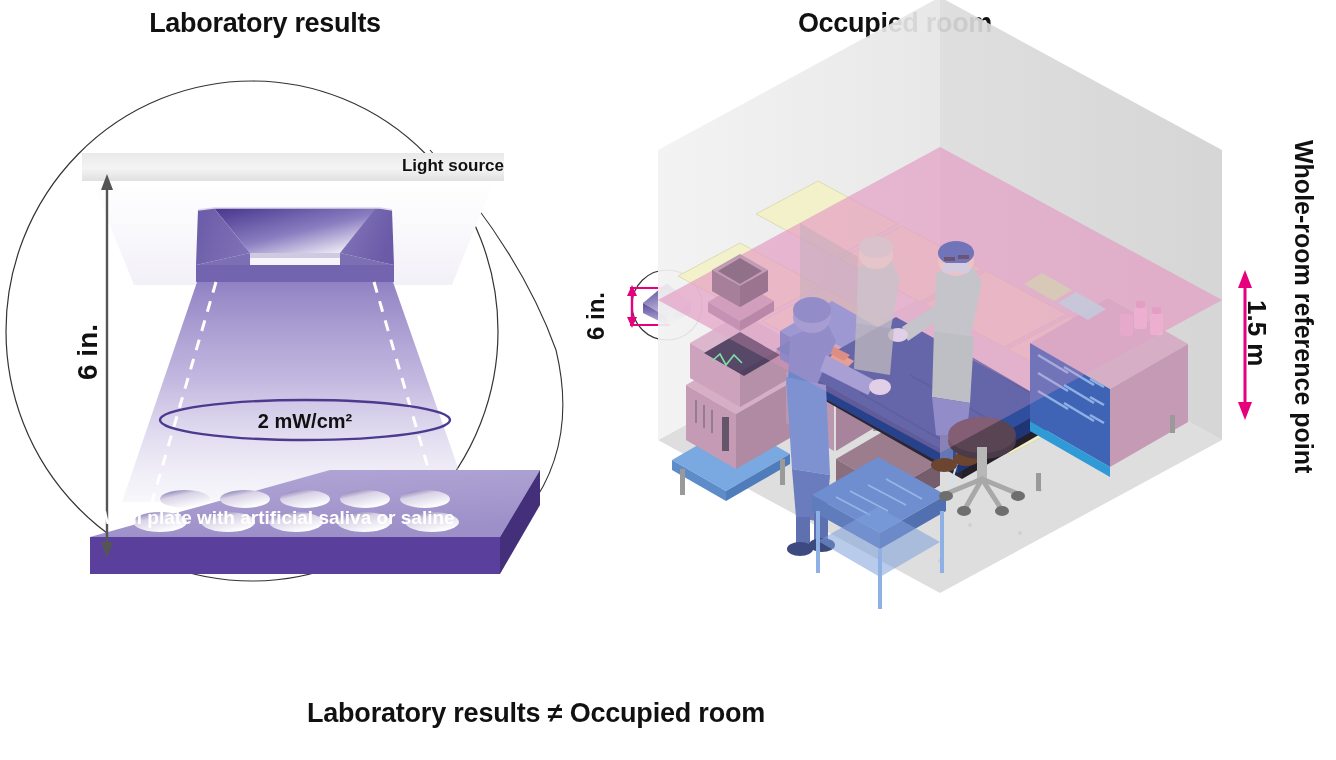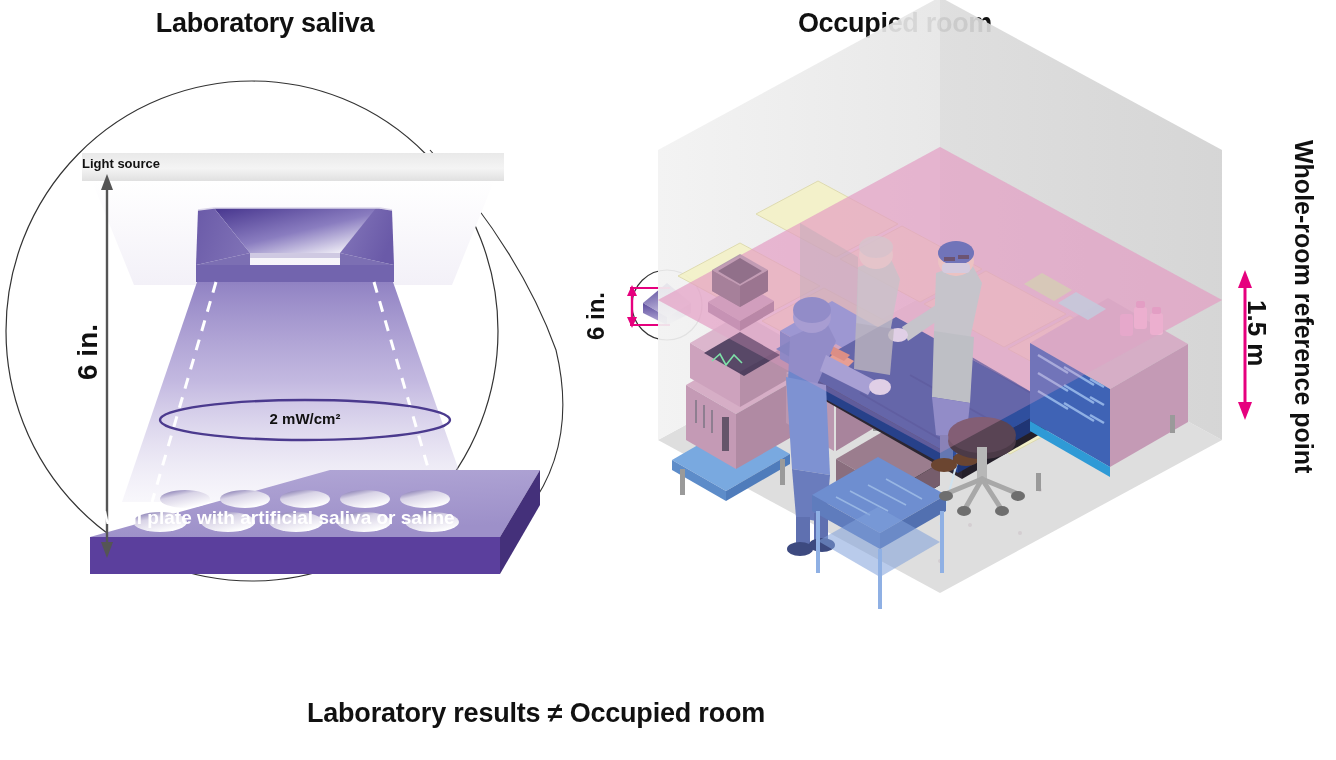--- a/index.html
+++ b/index.html
@@ -12,21 +12,21 @@
   .vlabel{white-space:nowrap;font-weight:bold;color:#111;
           transform-origin:0 0;}
   .rot90{transform:rotate(90deg);}
   .rotn90{transform:rotate(-90deg);}
   svg{display:block;overflow:visible;}
   .nosel{user-select:none;}
 </style>
 </head>
 <body>
 
-<div class="abs ttl nosel" style="left:115px;top:8px;width:300px;">Laboratory saliva</div>
+<div class="abs ttl nosel" style="left:115px;top:8px;width:300px;">Laboratory results</div>
 
 <div class="abs ttl nosel" style="left:745px;top:8px;width:300px;">Occupied room</div>
 
 <div class="abs" style="left:0px;top:50px;width:620px;height:570px;">
   <svg width="620" height="570" viewBox="0 0 620 570">
     <defs>
       <linearGradient id="beamTop" x1="0" y1="0" x2="0" y2="1">
         <stop offset="0%" stop-color="#ffffff" stop-opacity="1"></stop>
         <stop offset="100%" stop-color="#e9e5f2" stop-opacity="1"></stop>
       </linearGradient>
@@ -130,23 +130,23 @@
     <ellipse cx="305" cy="370" rx="145" ry="20" fill="none" stroke="#4b3a8e" stroke-width="2.4"></ellipse>
 
     <g>
       <line x1="107" y1="132" x2="107" y2="500" stroke="#555" stroke-width="2.4"></line>
       <polygon points="107,124 101,140 113,140" fill="#555"></polygon>
       <polygon points="107,508 101,492 113,492" fill="#555"></polygon>
     </g>
   </svg>
 </div>
 
-<div class="abs nosel" style="left:82px;top:156px;width:422px;text-align:left;font-size:13px;font-weight:bold;color:#111;">Light source</div>
-
-<div class="abs nosel" style="left:160px;top:410px;width:290px;text-align:center;font-size:15px;font-weight:bold;color:#111;">2 mW/cm²</div>
+<div class="abs nosel" style="left:82px;top:156px;width:422px;text-align:right;font-size:17px;font-weight:bold;color:#111;">Light source</div>
+
+<div class="abs nosel" style="left:160px;top:410px;width:290px;text-align:center;font-size:20px;font-weight:bold;color:#111;">2 mW/cm²</div>
 
 <div class="abs nosel" style="left:74px;top:499px;width:410px;text-align:center;font-size:19px;font-weight:bold;color:#ffffff;line-height:37px;">Well plate with artificial saliva or saline</div>
 
 <div class="abs nosel vlabel rotn90" style="left:72px;top:380px;font-size:28px;">6 in.</div>
 
 <div class="abs" style="left:570px;top:255px;width:180px;height:120px;">
   <svg width="180" height="120" viewBox="0 0 180 120">
     <defs>
       <linearGradient id="miniA" x1="0" y1="0" x2="0.4" y2="1">
         <stop offset="0%" stop-color="#4b3b92"></stop>

